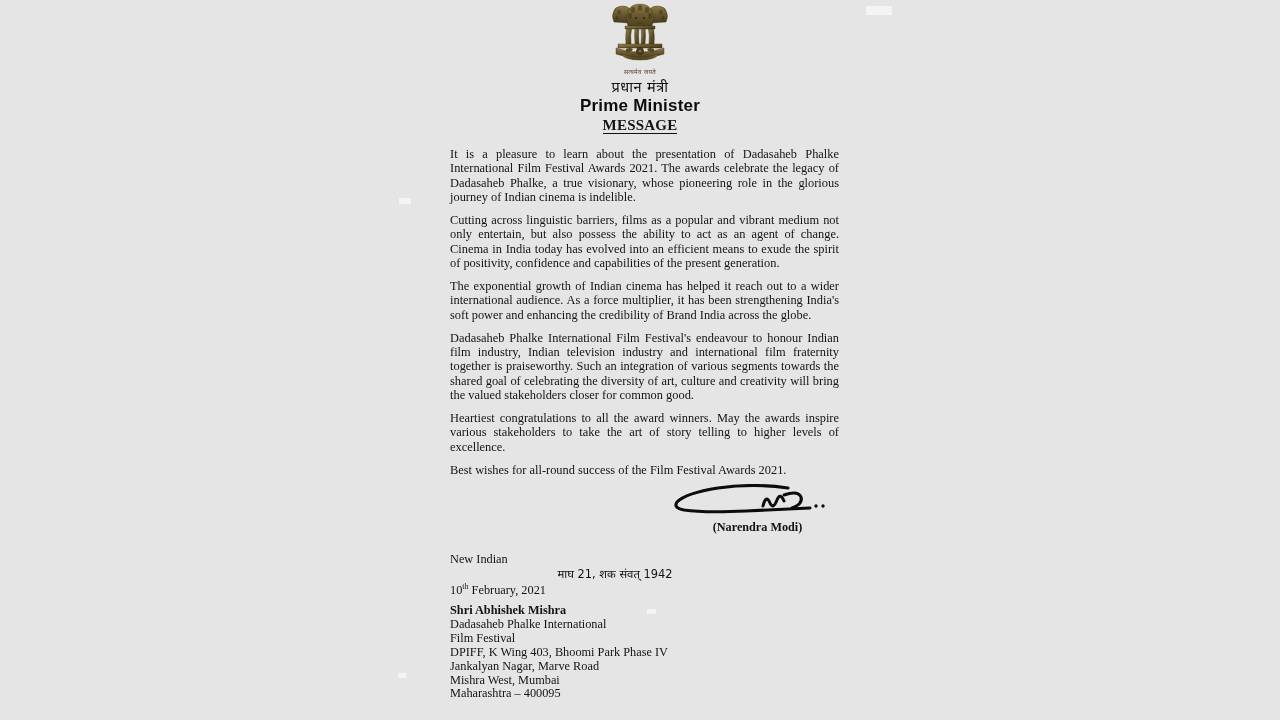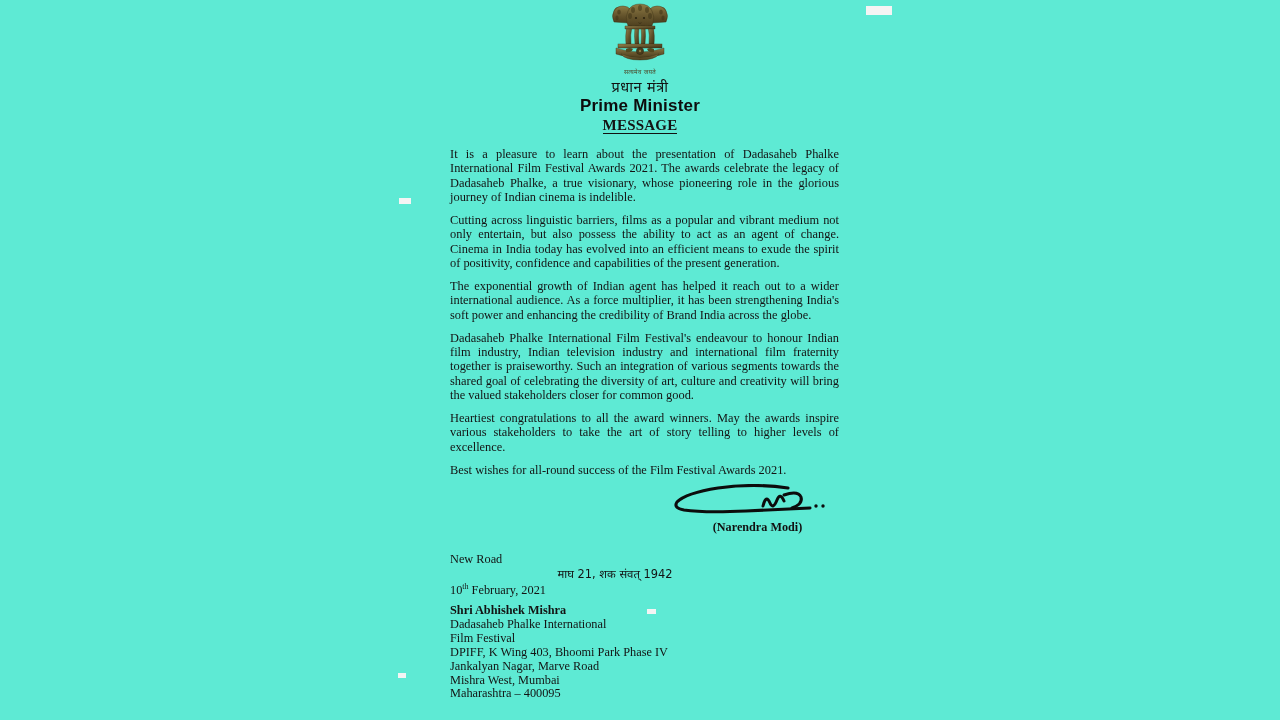--- a/index.html
+++ b/index.html
@@ -4,21 +4,21 @@
 <style>
   html, body {
     margin: 0;
     padding: 0;
     background: #ffffff;
   }
   #page {
     position: relative;
     width: 1280px;
     height: 720px;
-    background: #5eead4;
+    background: #e5e5e5;
     overflow: hidden;
     font-family: "Liberation Serif", serif;
     color: #141414;
   }
 
   
   .header {
     position: absolute;
     left: 0;
     top: 0;
@@ -234,21 +234,21 @@
     <div class="hindi-title">प्रधान मंत्री</div>
     <div class="eng-title">Prime Minister</div>
     <div>
       <span class="message-head">MESSAGE</span>
     </div>
   </div>
 
   <div class="body-col">
     <p class="para">It is a pleasure to learn about the presentation of Dadasaheb Phalke International Film Festival Awards 2021. The awards celebrate the legacy of Dadasaheb Phalke, a true visionary, whose pioneering role in the glorious journey of Indian cinema is indelible.</p>
     <p class="para">Cutting across linguistic barriers, films as a popular and vibrant medium not only entertain, but also possess the ability to act as an agent of change. Cinema in India today has evolved into an efficient means to exude the spirit of positivity, confidence and capabilities of the present generation.</p>
-    <p class="para">The exponential growth of Indian agent has helped it reach out to a wider international audience. As a force multiplier, it has been strengthening India's soft power and enhancing the credibility of Brand India across the globe.</p>
+    <p class="para">The exponential growth of Indian cinema has helped it reach out to a wider international audience. As a force multiplier, it has been strengthening India's soft power and enhancing the credibility of Brand India across the globe.</p>
     <p class="para">Dadasaheb Phalke International Film Festival's endeavour to honour Indian film industry, Indian television industry and international film fraternity together is praiseworthy. Such an integration of various segments towards the shared goal of celebrating the diversity of art, culture and creativity will bring the valued stakeholders closer for common good.</p>
     <p class="para">Heartiest congratulations to all the award winners. May the awards inspire various stakeholders to take the art of story telling to higher levels of excellence.</p>
     <p class="para nojust">Best wishes for all-round success of the Film Festival Awards 2021.</p>
   </div>
 
   <div class="sig-block">
     <svg class="sig-svg" width="175" height="34" viewBox="0 0 175 34" xmlns="http://www.w3.org/2000/svg">
       <g fill="none" stroke="#0c0c0c" stroke-linecap="round" stroke-linejoin="round">
 
         <path d="M118 4 Q84 -1 48 4 Q16 9 7 18 Q3 24 14 26 Q34 29 76 27 Q118 25 140 24" stroke-width="3.1"></path>
@@ -257,21 +257,21 @@
 
         <path d="M114 11 Q128 6 131 13 Q133 20 122 24" stroke-width="3"></path>
       </g>
       <circle cx="146" cy="22" r="1.7" fill="#0c0c0c"></circle>
       <circle cx="153" cy="22" r="1.7" fill="#0c0c0c"></circle>
     </svg>
     <div class="sig-name">(Narendra Modi)</div>
   </div>
 
   <div class="date-block">
-    <div class="date-line">New Road</div>
+    <div class="date-line">New Indian</div>
     <div class="date-line hindi">माघ 21, शक संवत् 1942</div>
     <div class="date-line"><span>10</span><sup>th</sup> <span>February, 2021</span></div>
   </div>
 
   <div class="addr-block">
     <div class="addr-line bold">Shri Abhishek Mishra</div>
     <div class="addr-line">Dadasaheb Phalke International</div>
     <div class="addr-line">Film Festival</div>
     <div class="addr-line">DPIFF, K Wing 403, Bhoomi Park Phase IV</div>
     <div class="addr-line">Jankalyan Nagar, Marve Road</div>

